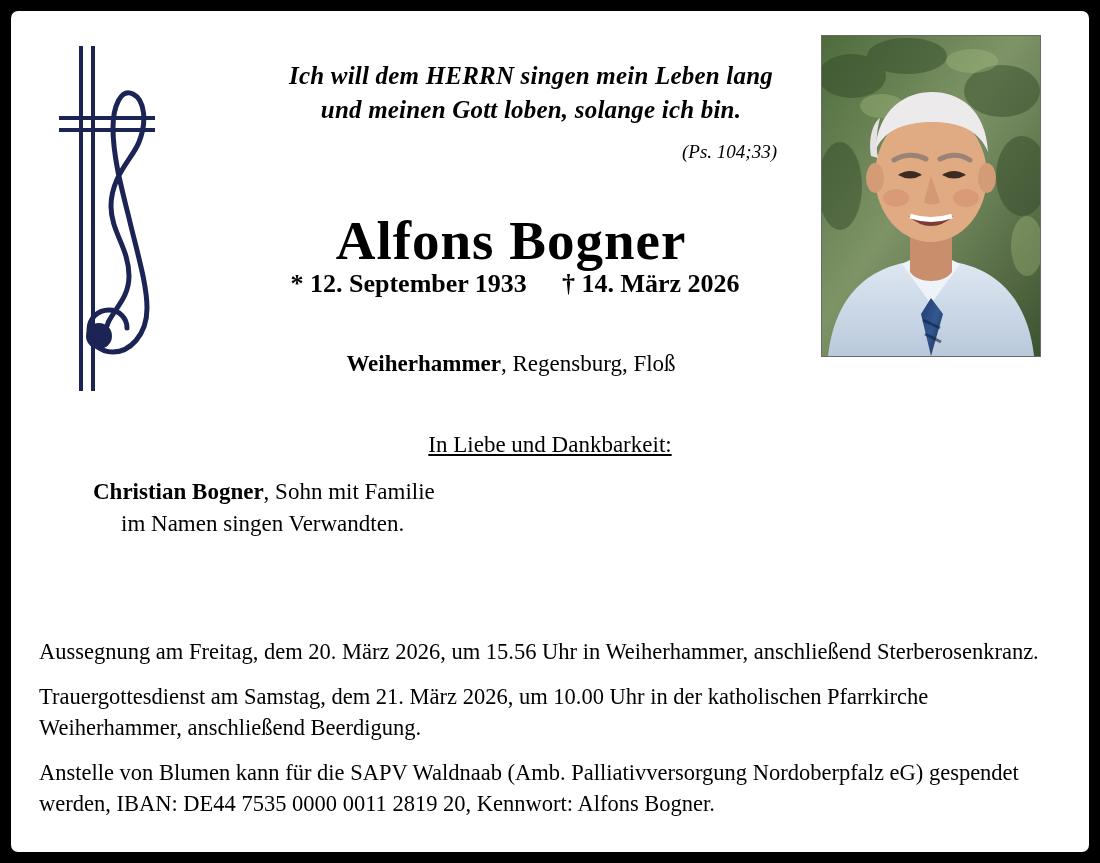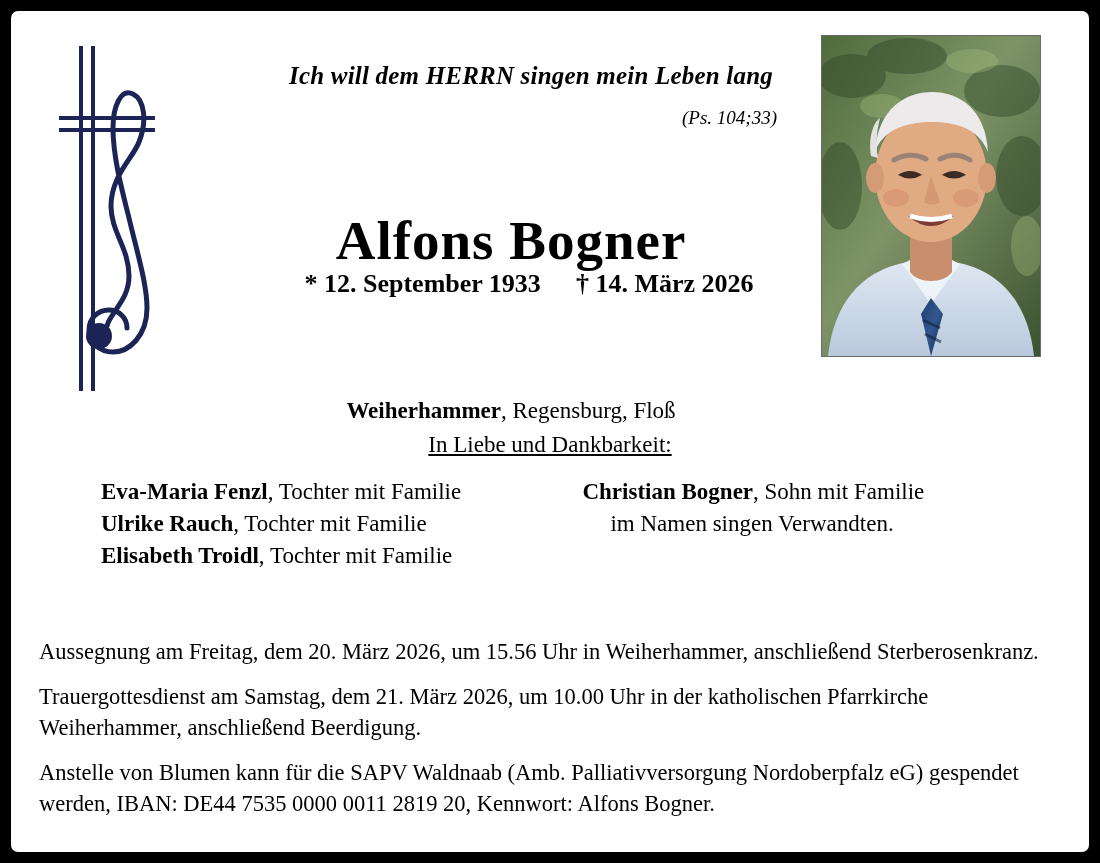--- a/index.html
+++ b/index.html
@@ -84,37 +84,36 @@
     top: 199px;
     width: 620px;
     text-align: center;
     font-size: 55px;
     font-weight: bold;
     letter-spacing: 1px;
     line-height: 62px;
   }
   .dates {
     position: absolute;
-    left: 208px;
+    left: 194px;
     top: 258px;
     width: 620px;
     text-align: center;
     font-size: 26px;
     font-weight: bold;
   }
   .dates .gap { display: inline-block; width: 22px; }
 
   .places {
     position: absolute;
     left: 190px;
     top: 340px;
     width: 620px;
     text-align: center;
     font-size: 23px;
-    margin-top: 47px;
   }
   .places b { font-weight: bold; }
 
   
   .dedication {
     position: absolute;
     left: 0;
     top: 421px;
     width: 100%;
     text-align: center;
@@ -245,49 +244,39 @@
         <path d="M86 180 q23 20 46 0 q-23 9 -46 0 Z" fill="#7d3b33"></path>
         <path d="M88 180 q21 7 42 0" stroke="#ffffff" stroke-width="5" fill="none"></path>
 
         <ellipse cx="74" cy="162" rx="13" ry="9" fill="#d08a69" opacity="0.45"></ellipse>
         <ellipse cx="144" cy="162" rx="13" ry="9" fill="#d08a69" opacity="0.45"></ellipse>
       </svg>
     </div>
 
     <div class="verse">
       <div class="line">Ich will dem HERRN singen mein Leben lang</div>
+      <div class="line">und meinen Gott loben, solange ich bin.</div>
       <div class="ref">(Ps. 104;33)</div>
     </div>
 
     <div class="name">Alfons Bogner</div>
 
     <div class="dates">
       <span>* 12. September 1933</span>
       <span class="gap"></span>
       <span>† 14. März 2026</span>
     </div>
 
     <div class="places">
       <b>Weiherhammer</b><span>, Regensburg, Floß</span>
     </div>
 
     <div class="dedication">In Liebe und Dankbarkeit:</div>
 
     <div class="family">
-      <div class="col left">
-        <div class="row">
-          <b>Eva-Maria Fenzl</b><span>, Tochter mit Familie</span>
-        </div>
-        <div class="row">
-          <b>Ulrike Rauch</b><span>, Tochter mit Familie</span>
-        </div>
-        <div class="row">
-          <b>Elisabeth Troidl</b><span>, Tochter mit Familie</span>
-        </div>
-      </div>
       <div class="col right">
         <div class="row">
           <b>Christian Bogner</b><span>, Sohn mit Familie</span>
         </div>
         <div class="row closing">im Namen singen Verwandten.</div>
       </div>
     </div>
 
     <div class="info">
       <p>Aussegnung am Freitag, dem 20. März 2026, um 15.56 Uhr in Weiherhammer, anschließend Sterberosenkranz.</p>

